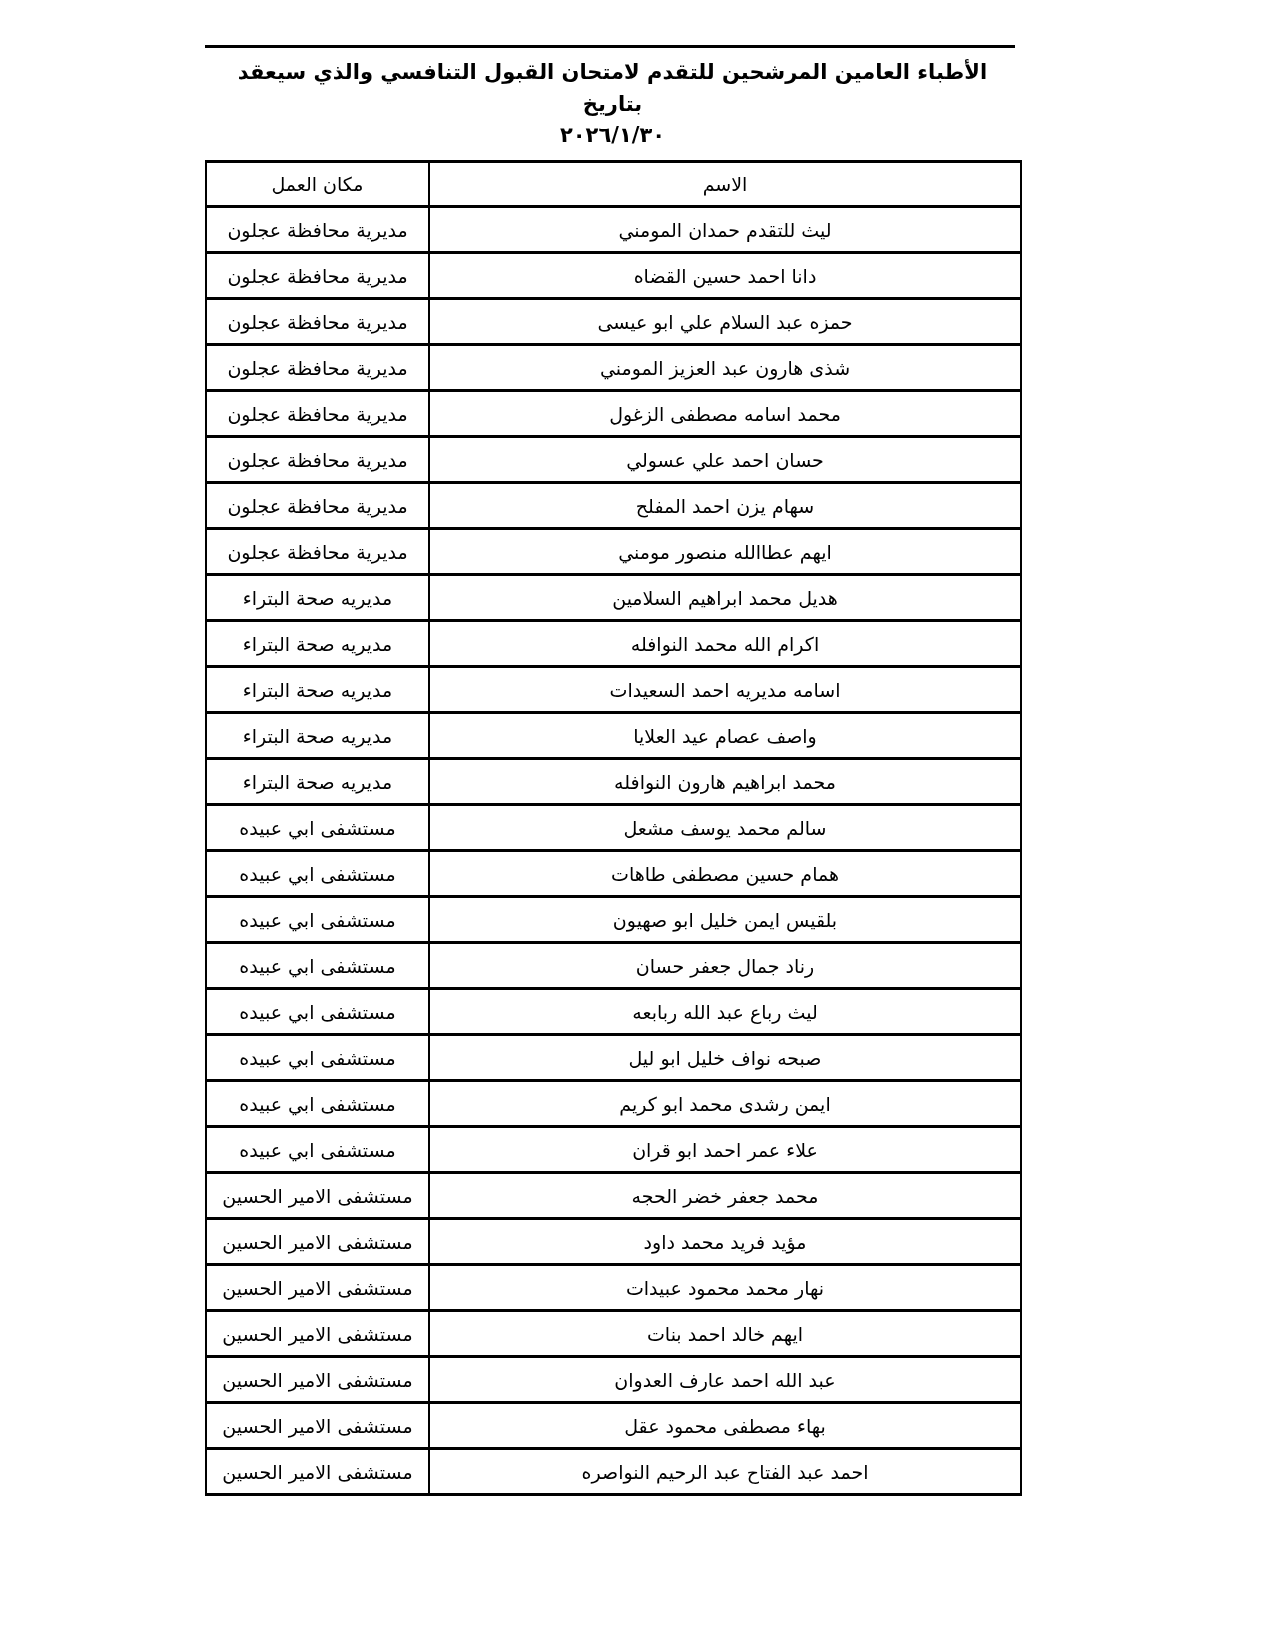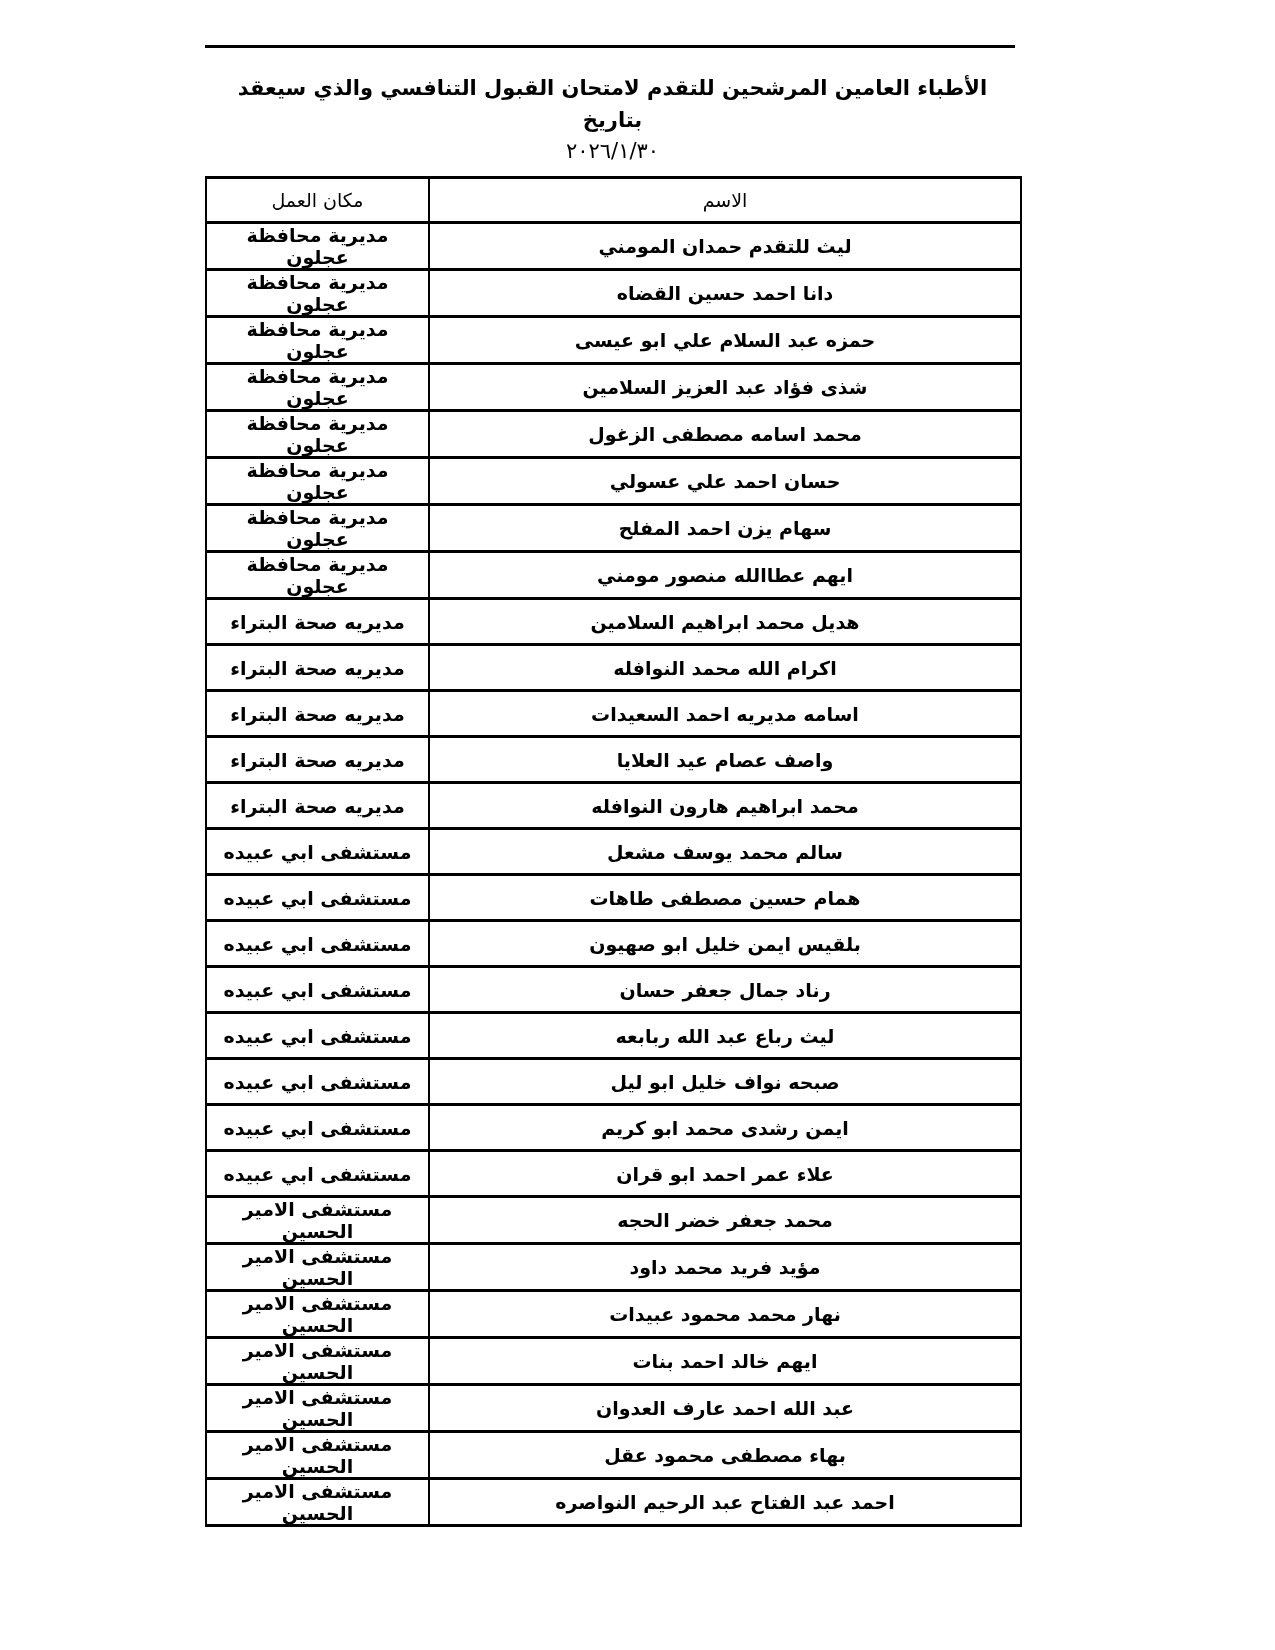--- a/index.html
+++ b/index.html
@@ -25,26 +25,26 @@
     border-top: 3px solid #000000;
     width: 810px;
     height: 0;
   }
   .doc-title {
     direction: rtl;
     text-align: center;
     font-weight: bold;
     font-size: 21px;
     line-height: 32px;
-    margin-top: 24px;
+    margin-top: 8px;
   }
   .doc-date {
     direction: rtl;
     text-align: center;
-    font-weight: normal;
+    font-weight: bold;
     font-size: 21px;
     line-height: 30px;
     margin-top: 0;
   }
   table.roster {
     direction: rtl;
     border-collapse: collapse;
     width: 815px;
     margin-top: 10px;
     table-layout: fixed;
@@ -61,21 +61,21 @@
     overflow: hidden;
   }
   table.roster th {
     height: 42px;
     font-size: 19px;
     font-weight: normal;
   }
   table.roster td {
     height: 43px;
     font-size: 19px;
-    font-weight: bold;
+    font-weight: normal;
     text-align: center;
   }
 </style>
 </head>
 <body>
 
 <div class="content">
   <div class="header-rule"></div>
   <div class="doc-title">الأطباء العامين المرشحين للتقدم لامتحان القبول التنافسي والذي سيعقد بتاريخ</div>
   <div class="doc-date">٢٠٢٦/١/٣٠</div>
@@ -98,21 +98,21 @@
         </tr>
         <tr>
           <td>دانا احمد حسين القضاه</td>
           <td>مديرية محافظة عجلون</td>
         </tr>
         <tr>
           <td>حمزه عبد السلام علي ابو عيسى</td>
           <td>مديرية محافظة عجلون</td>
         </tr>
         <tr>
-          <td>شذى فؤاد عبد العزيز السلامين</td>
+          <td>شذى هارون عبد العزيز المومني</td>
           <td>مديرية محافظة عجلون</td>
         </tr>
         <tr>
           <td>محمد اسامه مصطفى الزغول</td>
           <td>مديرية محافظة عجلون</td>
         </tr>
         <tr>
           <td>حسان احمد علي عسولي</td>
           <td>مديرية محافظة عجلون</td>
         </tr>

